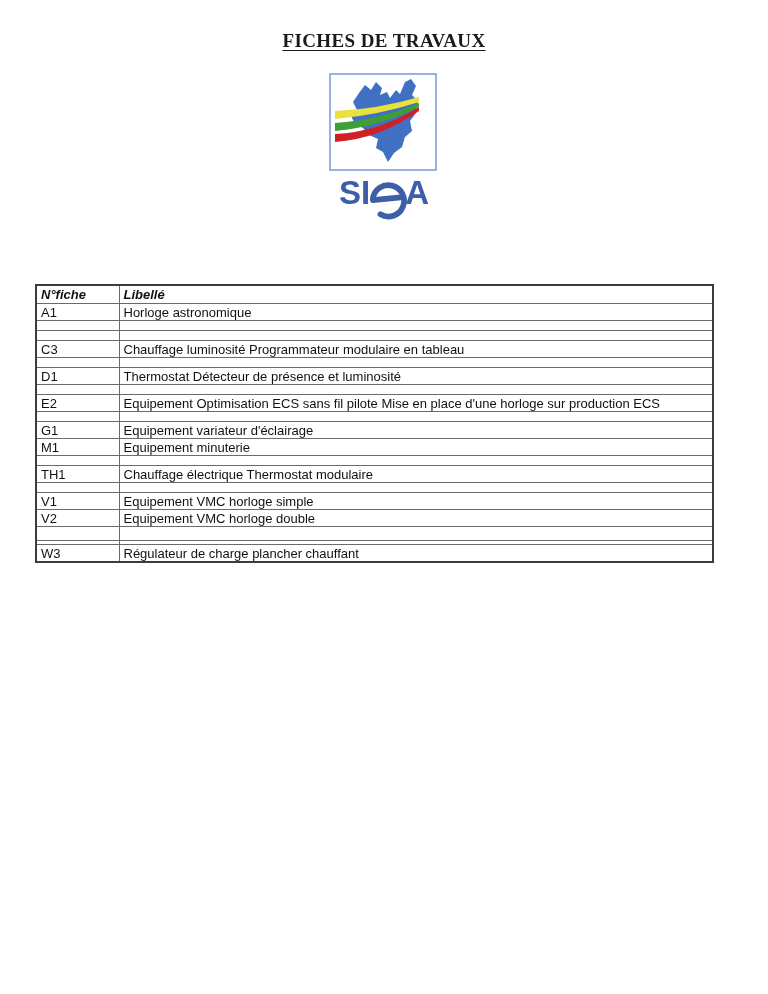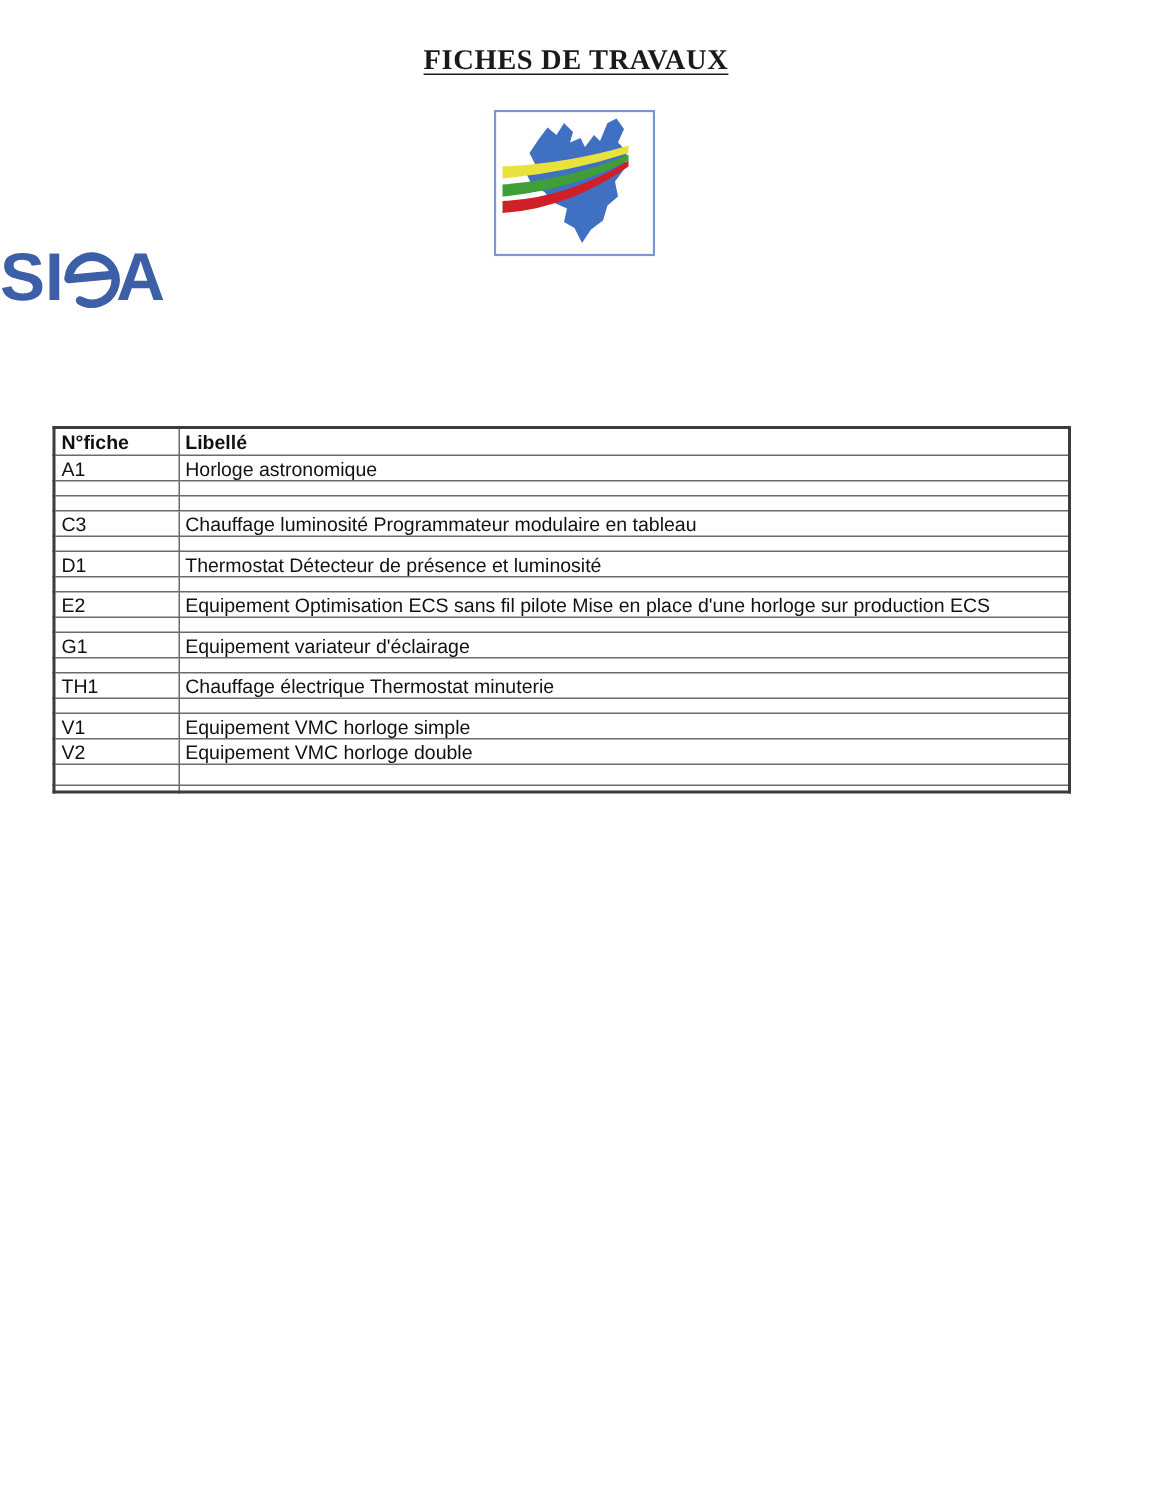--- a/index.html
+++ b/index.html
@@ -28,26 +28,27 @@
   }
 
   
   .logo-box {
     position: absolute;
     top: 73px; left: 329px;
     width: 108px; height: 98px;
   }
   .wordmark {
     position: absolute;
-    top: 162px; left: 0; right: 0;
+    top: 176px; left: 0; right: 0;
     height: 54px;
     display: flex;
     align-items: flex-start;
+    justify-content: center;
     font-weight: bold;
-    font-size: 45px;
+    font-size: 33px;
     line-height: 1;
     letter-spacing: 0px;
   }
   .wordmark .letters { display: inline-block; }
   .wordmark svg { display: inline-block; margin: 3px -2px 0 -1px; }
 
   
   .table-wrap {
     position: absolute;
     top: 284px; left: 35px;
@@ -64,21 +65,21 @@
     border: 1px solid #6b6b6b;
   }
   table.fiches { border: 2px solid #3c3c3c; }
   table.fiches th, table.fiches td {
     padding: 0 0 0 4px;
     vertical-align: middle;
     text-align: left;
     overflow: hidden;
     white-space: nowrap;
   }
-  table.fiches th { font-weight: bold; height: 17px; }
+  table.fiches th { font-weight: bold; height: 17px; font-style: italic; }
   table.fiches td { height: 16px; }
   col.c-code { width: 83px; }
   tr.spacer td { height: 9px; }
   tr.spacer.tall td { height: 13px; }
   tr.spacer.thin td { height: 3px; }
 </style>
 </head>
 <body>
 
 <div class="page">
@@ -153,45 +154,53 @@
             <td>Equipement Optimisation ECS sans fil pilote Mise en place d'une horloge sur production ECS</td>
           </tr>
           <tr class="spacer">
             <td></td>
             <td></td>
           </tr>
           <tr>
             <td>G1</td>
             <td>Equipement variateur d'éclairage</td>
           </tr>
+          <tr>
+            <td>M1</td>
+            <td>Equipement minuterie</td>
+          </tr>
           <tr class="spacer">
             <td></td>
             <td></td>
           </tr>
           <tr>
             <td>TH1</td>
-            <td>Chauffage électrique Thermostat minuterie</td>
+            <td>Chauffage électrique Thermostat modulaire</td>
           </tr>
           <tr class="spacer">
             <td></td>
             <td></td>
           </tr>
           <tr>
             <td>V1</td>
             <td>Equipement VMC horloge simple</td>
           </tr>
           <tr>
             <td>V2</td>
             <td>Equipement VMC horloge double</td>
           </tr>
           <tr class="spacer tall">
             <td></td>
             <td></td>
           </tr>
           <tr class="spacer thin">
             <td></td>
             <td></td>
+          </tr>
+          <tr>
+            <td>W3</td>
+            <td>Régulateur de charge plancher chauffant</td>
           </tr>
         </tbody>
     </table>
   </div>
 
 </div>
 
 </body></html>

